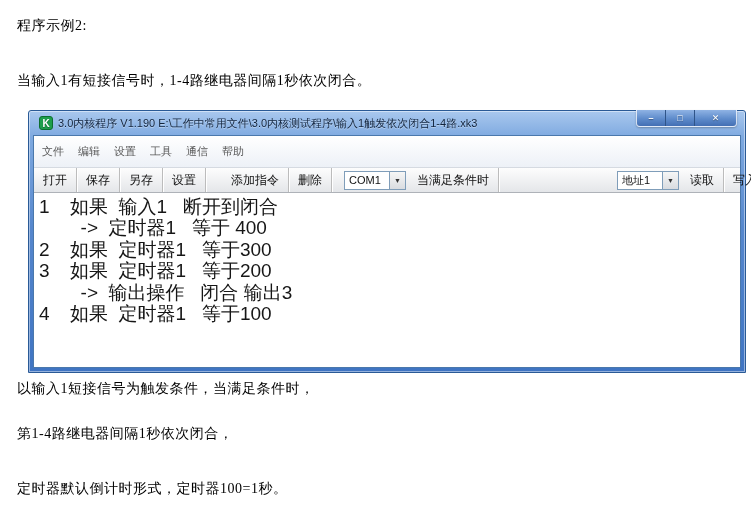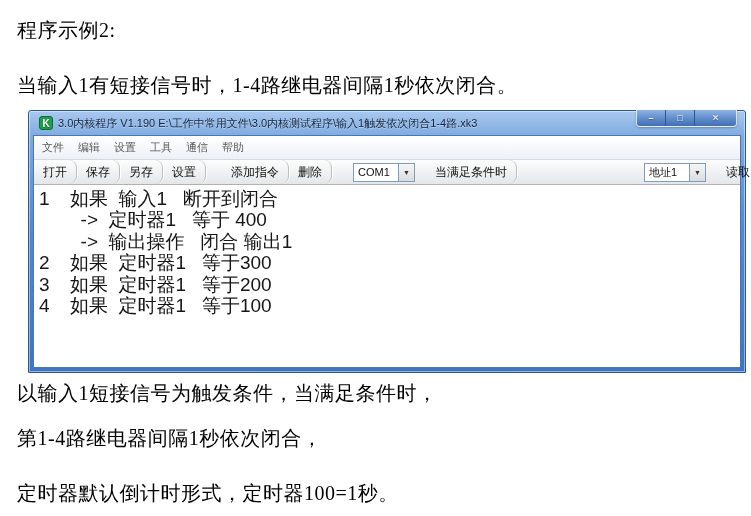--- a/index.html
+++ b/index.html
@@ -2,21 +2,21 @@
 <html><head>
 <meta charset="utf-8">
 <style>
   * { margin:0; padding:0; box-sizing:border-box; }
   html,body { width:751px; height:516px; background:#ffffff; overflow:hidden;
               font-family:"Liberation Sans","DejaVu Sans",sans-serif; }
 
   
   .doc-text { position:absolute; left:17px; color:#000;
               font-family:"Liberation Serif","DejaVu Serif",serif;
-              font-size:20px; white-space:nowrap; letter-spacing:0.5px; }
+              font-size:14px; white-space:nowrap; letter-spacing:0.5px; }
 
   
   #app-window { position:absolute; left:28px; top:110px; width:718px; height:263px;
     background:linear-gradient(180deg,#a9c8ee 0%,#7ea9e0 10%,#5687cd 45%,#3f74c2 100%);
     border:1px solid #2a5causes; border:1px solid #2a5a96;
     border-radius:3px 3px 0 0;
     box-shadow: inset 0 0 0 1px rgba(255,255,255,0.45);
     padding:0 4px 4px 4px; }
 
   .titlebar { height:24px; display:flex; align-items:center; padding:0 6px; position:relative; }
@@ -33,32 +33,32 @@
     box-shadow:0 1px 2px rgba(0,0,0,.25); }
   .wc-btn { width:29px; height:100%; display:flex; align-items:center; justify-content:center;
     color:#fff; font-size:9px; font-weight:bold; border-right:1px solid #2f5488;
     text-shadow:0 1px 1px rgba(0,0,0,.4); cursor:default; }
   .wc-btn.close { width:41px; border-right:none; }
 
   
   .client { height:calc(100% - 24px); display:flex; flex-direction:column;
             background:#fff; border:1px solid #47engage; border:1px solid #4a78ac; }
 
-  .menubar { height:24px; flex:none; display:flex; align-items:center; gap:14px;
+  .menubar { height:32px; flex:none; display:flex; align-items:center; gap:14px;
     padding:0 8px; font-size:11px; color:#5a5a5a;
     background:linear-gradient(180deg,#ffffff,#edf1f7); border-bottom:1px solid #d5dae1; }
   .menu-item { white-space:nowrap; cursor:default; }
 
   .toolbar { height:25px; flex:none; display:flex; align-items:stretch;
     background:linear-gradient(180deg,#fdfdfd,#e4e6e9); border-bottom:1px solid #aeb2b8;
     font-size:12px; color:#111; }
   .tbtn { display:flex; align-items:center; padding:0 9px; white-space:nowrap;
-    border-right:1px solid #bcbcbc; box-shadow:1px 0 0 #ffffff; cursor:default;border-radius:8px; }
+    border-right:1px solid #bcbcbc; box-shadow:1px 0 0 #ffffff; cursor:default; }
   .tsp { flex:none; border-right:0; }
-  .combo { display:flex; align-items:center; align-self:center; height:19px; margin:0 11px;
+  .combo { display:flex; align-items:center; align-self:center; height:19px; margin:0 2px;
     border:1px solid #7f9db9; background:#fff; }
   .combo .val { width:44px; padding-left:4px; font-size:11px; white-space:nowrap; overflow:hidden; }
   .combo .arrow { width:16px; height:100%; display:flex; align-items:center; justify-content:center;
     font-size:7px; color:#333; background:linear-gradient(180deg,#f6f6f6,#d9dce0);
     border-left:1px solid #7f9db9; }
 
   
   .program { flex:1; background:#fff; padding:3px 0 0 5px; overflow:hidden;
     font-family:"Liberation Sans","DejaVu Sans",sans-serif;
     font-size:19px; line-height:21.4px; color:#161616; font-weight:500; }
@@ -119,27 +119,30 @@
     </div>
 
     <div class="program">
       <div class="prow">
         <span class="pnum">1</span><span>如果  输入1   断开到闭合</span>
       </div>
       <div class="prow">
         <span class="pnum"></span><span>  -&gt;  定时器1   等于 400</span>
       </div>
       <div class="prow">
-        <span class="pnum"></span><span>  -&gt;  输出操作   闭合 输出1</span>
+        <span class="pnum"></span>
       </div>
       <div class="prow">
         <span class="pnum">2</span><span>如果  定时器1   等于300</span>
       </div>
       <div class="prow">
         <span class="pnum">3</span><span>如果  定时器1   等于200</span>
+      </div>
+      <div class="prow">
+        <span class="pnum"></span><span>  -&gt;  输出操作   闭合 输出3</span>
       </div>
       <div class="prow">
         <span class="pnum">4</span><span>如果  定时器1   等于100</span>
       </div>
     </div>
 
   </div>
 </div>
 
 <div class="doc-text" style="top:380px;">以输入1短接信号为触发条件，当满足条件时，</div>

